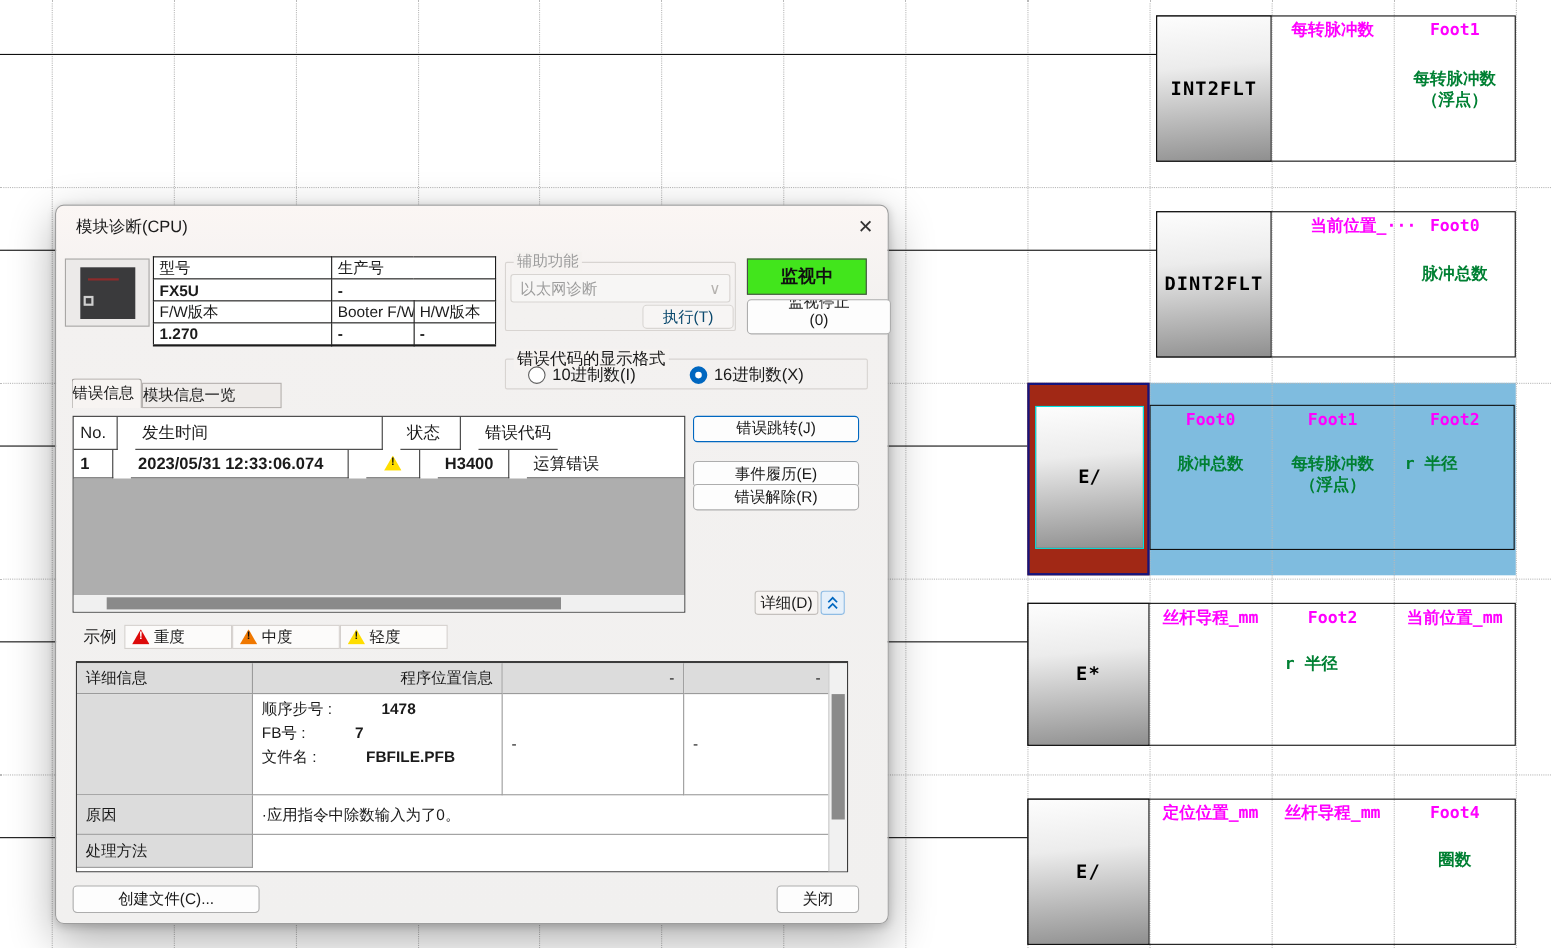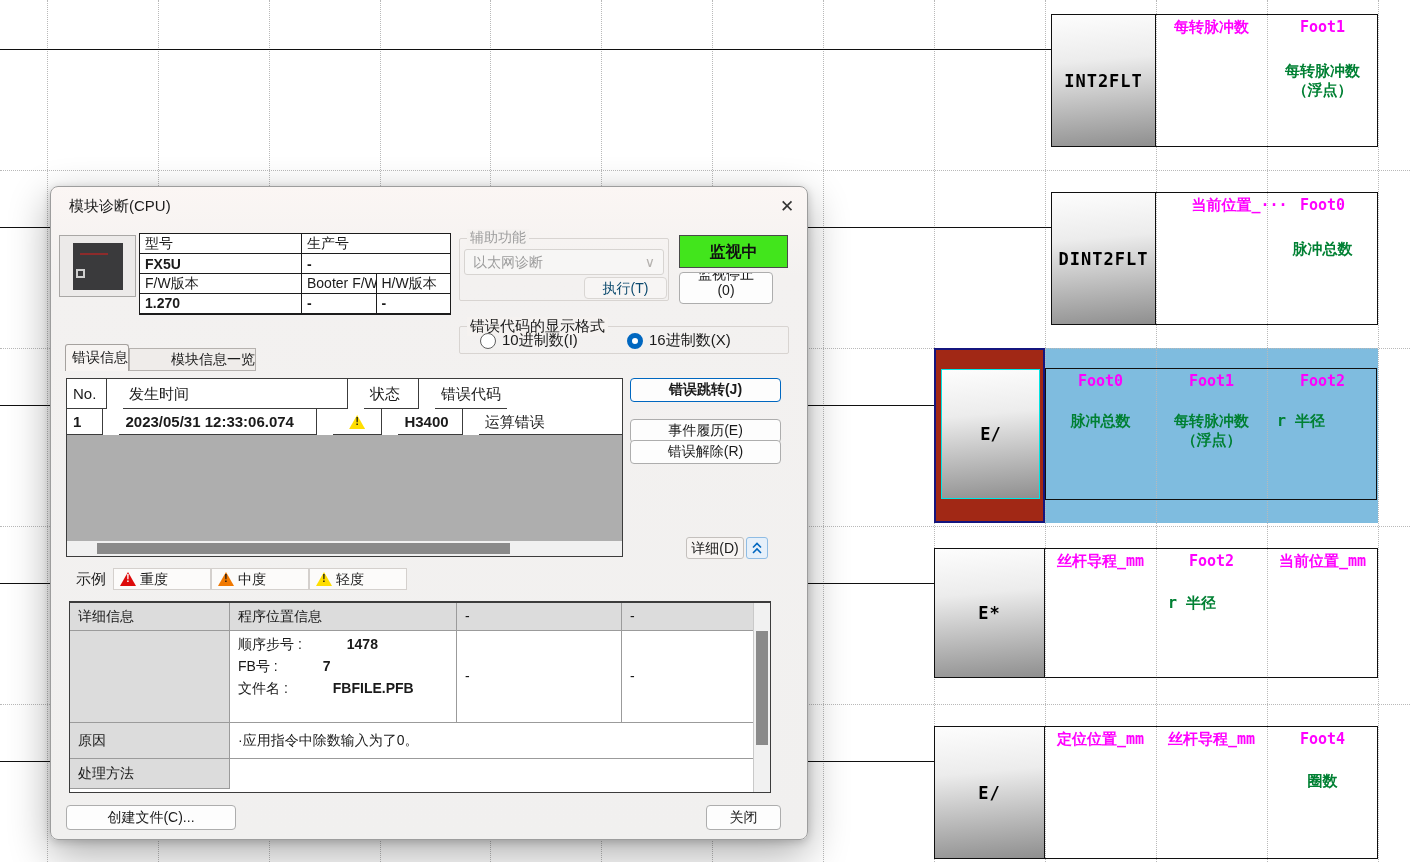--- a/index.html
+++ b/index.html
@@ -51,29 +51,29 @@
   .bold { font-weight:bold;margin-left:45px; }
   .gbox { position:absolute; border:1px solid #d8d4d1; border-radius:2px; }
   .gbox .glabel { position:absolute; top:-10px; left:7px; padding:0 3px; font-size:14px; background:#f5f2f0; }
   .gray-txt { color:#9d9d9d; }
   .dd { position:absolute; left:4px; top:10px; width:200px; height:26px; background:#f7f6f5;
         border:1px solid #d7d4d1; border-radius:3px; color:#9d9d9d; line-height:24px; padding:0 8px; }
   .dd .chev { position:absolute; right:8px; top:0; color:#b5b2af; }
   .wbtn { position:absolute; background:#fdfdfd; border:1px solid #adadad; border-radius:4px;
           text-align:center; font-size:14px; color:#1a1a1a; line-height:21px; }
   .wbtn.disabled { color:#0c4a6e; border-color:#d9d6d3; background:#f7f5f4; }
-  .wbtn.focus { border:1.5px solid #0067c0;font-weight:bold; }
+  .wbtn.focus { border:1.5px solid #0067c0; }
   .monitor { left:628px; top:48px; width:109px; height:33px; border:1px solid #4a4a4a;
              text-align:center; line-height:31px; font-weight:bold; font-size:16px; color:#101010; }
-  .stopbtn { left:628px; top:85px; width:94px; height:32px; overflow:hidden; }
+  .stopbtn { left:628px; top:85px; width:131px; height:32px; overflow:hidden; }
   .stopbtn .inner { margin-top:-7px; line-height:16px; text-align:center; }
   .radio { position:absolute; width:16px; height:16px; border-radius:50%; background:#fff; }
   .radio.off { border:1px solid #5f5f5f; }
   .radio.on  { border:5px solid #0067c0; }
-  .tab { position:absolute; text-align:right; font-size:14px; }
+  .tab { position:absolute; text-align:left; font-size:14px; }
   .tab.active { background:#f7f4f2; border:1px solid #a5a19e; border-bottom:none;
                 border-radius:3px 3px 0 0; line-height:25px; z-index:2; }
   .tab.idle { background:#efecea; border:1px solid #b5b1ae; line-height:21px; }
   .etable { left:15px; top:191px; width:557px; height:179px; border:1px solid #3c3c3c; background:#fff; }
   .erow { position:absolute; left:0; display:flex; width:100%;gap:16px; }
   .ecell { border-right:1px solid #3c3c3c; padding:0 6px; overflow:hidden; white-space:nowrap; }
   .ecell:last-child { border-right:none; }
   .ehead { font-size:15px; line-height:29px; border-bottom:1px solid #3c3c3c; height:30px; }
   .edata { font-size:15px; line-height:25px; border-bottom:1px solid #3c3c3c; height:26px; font-weight:bold; }
   .efill { position:absolute; left:0; top:56px; width:100%; height:106px; background:#aeaeae; }
@@ -84,21 +84,21 @@
   .tri .bang { position:absolute; left:0; right:0; top:1px; text-align:center;
                font:bold 10px "Liberation Sans",sans-serif; color:#101010; }
   .tri .bang.white { color:#fff; }
   .legend-item { position:absolute; top:381px; height:22px; border:1px solid #d4d0cd; background:#fcfbfa;
                  line-height:20px; padding-left:6px; width:98px; }
   .dtable { left:18px; top:414px; width:702px; height:192px; border:1px solid #3c3c3c;
             border-top:2px solid #3c3c3c; background:#fff; }
   .dgrid { position:absolute; left:0; top:0; width:685px; height:100%; }
   .drow { position:absolute; left:0; width:685px; display:flex; }
   .dcell { border-right:1px solid #9b9b9b; border-bottom:1px solid #9b9b9b; padding:2px 8px; overflow:hidden; }
-  .dcell.hdr { background:#dcdcdc; }
+  .dcell.hdr { background:#dcdcdc;text-align:right; }
   .dcell.center { text-align:left; }
   .dscroll { position:absolute; right:0; top:0; width:17px; height:100%; background:#f1f1f1; border-left:1px solid #c9c9c9; }
   .dscroll .thumbv { position:absolute; left:2px; top:28px; width:12px; height:114px; background:#8a8a8a; }
   .detailbtn { left:635px; top:350px; width:58px; height:22px; border:1px solid #c4c0bd; border-radius:3px;
                text-align:center; line-height:20px; background:#f7f4f2; }
   .chevbox { left:695px; top:350px; width:22px; height:22px; background:#e6f0fa; border:1px solid #8fbce4;
              border-radius:3px; display:flex; align-items:center; justify-content:center; }
   .fs15 { font-size:15px; }
 </style>
 </head>

